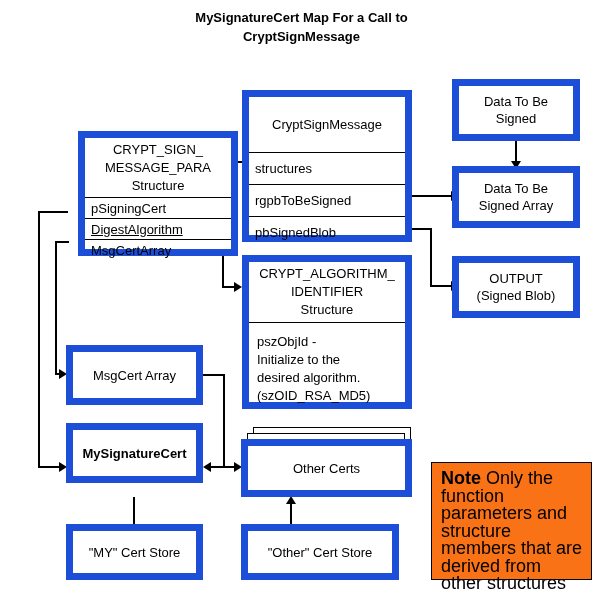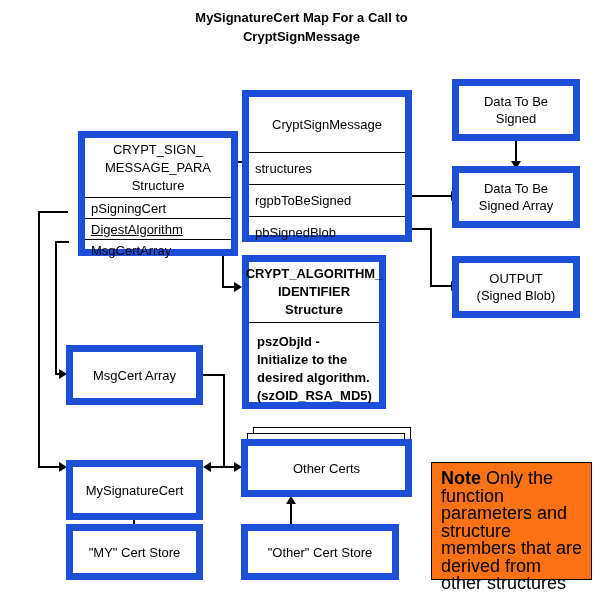--- a/index.html
+++ b/index.html
@@ -165,21 +165,21 @@
 
   <div class="box" style="left:66px; top:131px; width:160px; height:125px;margin-left:12px;">
     <div class="cell hdr" style="height:60px; display:flex; align-items:center; justify-content:center; line-height:18px;">CRYPT_SIGN_
 MESSAGE_PARA
 Structure</div>
     <div class="cell row" style="height:21px; display:flex; align-items:center;">pSigningCert</div>
     <div class="cell row" style="height:21px; display:flex; align-items:center;text-decoration:underline;">DigestAlgorithm</div>
     <div class="cell row last" style="height:21px; display:flex; align-items:center;">MsgCertArray</div>
   </div>
 
-  <div class="box" style="left:242px; top:255px; width:144px; height:154px;font-weight:bold;">
+  <div class="box" style="left:242px; top:255px; width:170px; height:154px;">
     <div class="cell hdr" style="height:61px; display:flex; align-items:center; justify-content:center; line-height:18px;">CRYPT_ALGORITHM_
 IDENTIFIER
 Structure</div>
     <div class="cell body" style="line-height:18px; padding-top:10px;">pszObjId -
 Initialize to the
 desired algorithm.
 (szOID_RSA_MD5)</div>
   </div>
 
   <div class="box" style="left:452px; top:79px; width:128px; height:62px;">
@@ -194,21 +194,21 @@
 
   <div class="box" style="left:452px; top:256px; width:128px; height:62px;">
     <div class="plain">OUTPUT
 (Signed Blob)</div>
   </div>
 
   <div class="box" style="left:66px; top:345px; width:137px; height:60px;">
     <div class="plain">MsgCert Array</div>
   </div>
 
-  <div class="box" style="left:66px; top:460px; width:137px; height:60px;">
+  <div class="box" style="left:66px; top:423px; width:137px; height:60px;font-weight:bold;">
     <div class="plain">MySignatureCert</div>
   </div>
 
   <div class="stack-l2" style="left:253px; top:427px; width:158px; height:60px;"></div>
   <div class="stack-l1" style="left:247px; top:433px; width:158px; height:60px;"></div>
   <div class="box" style="left:241px; top:439px; width:171px; height:58px;">
     <div class="plain">Other Certs</div>
   </div>
 
   <div class="box" style="left:66px; top:524px; width:137px; height:56px;">

